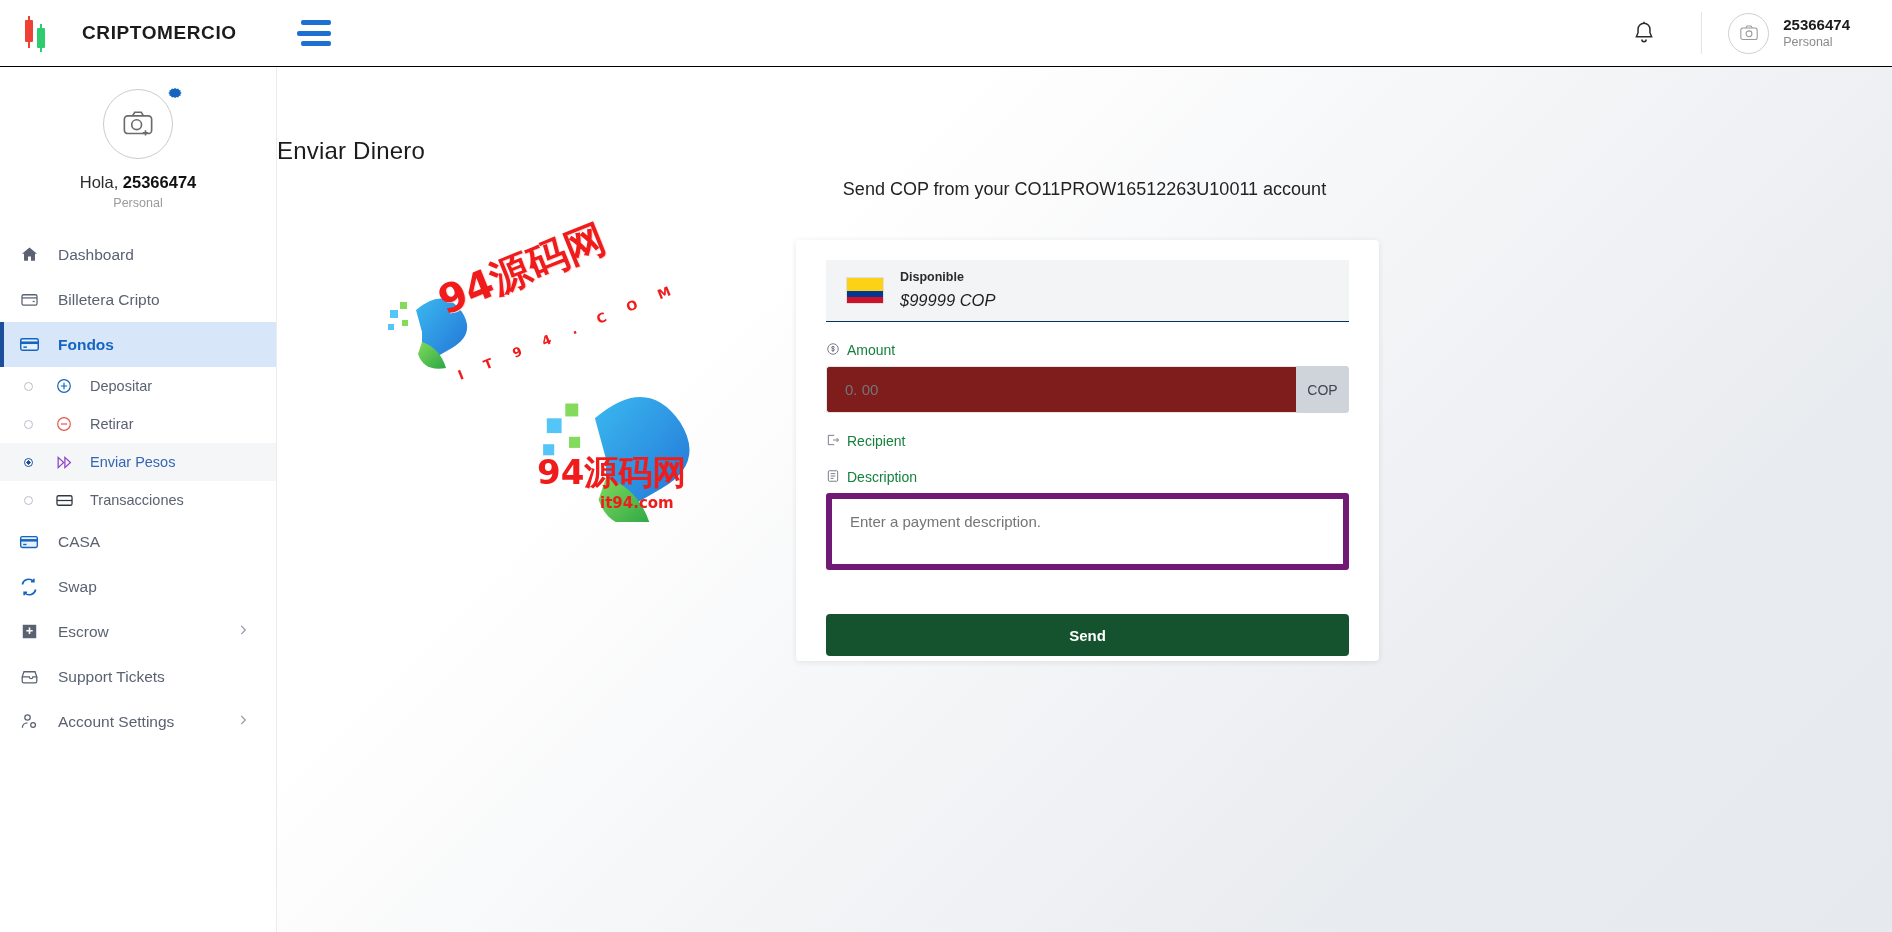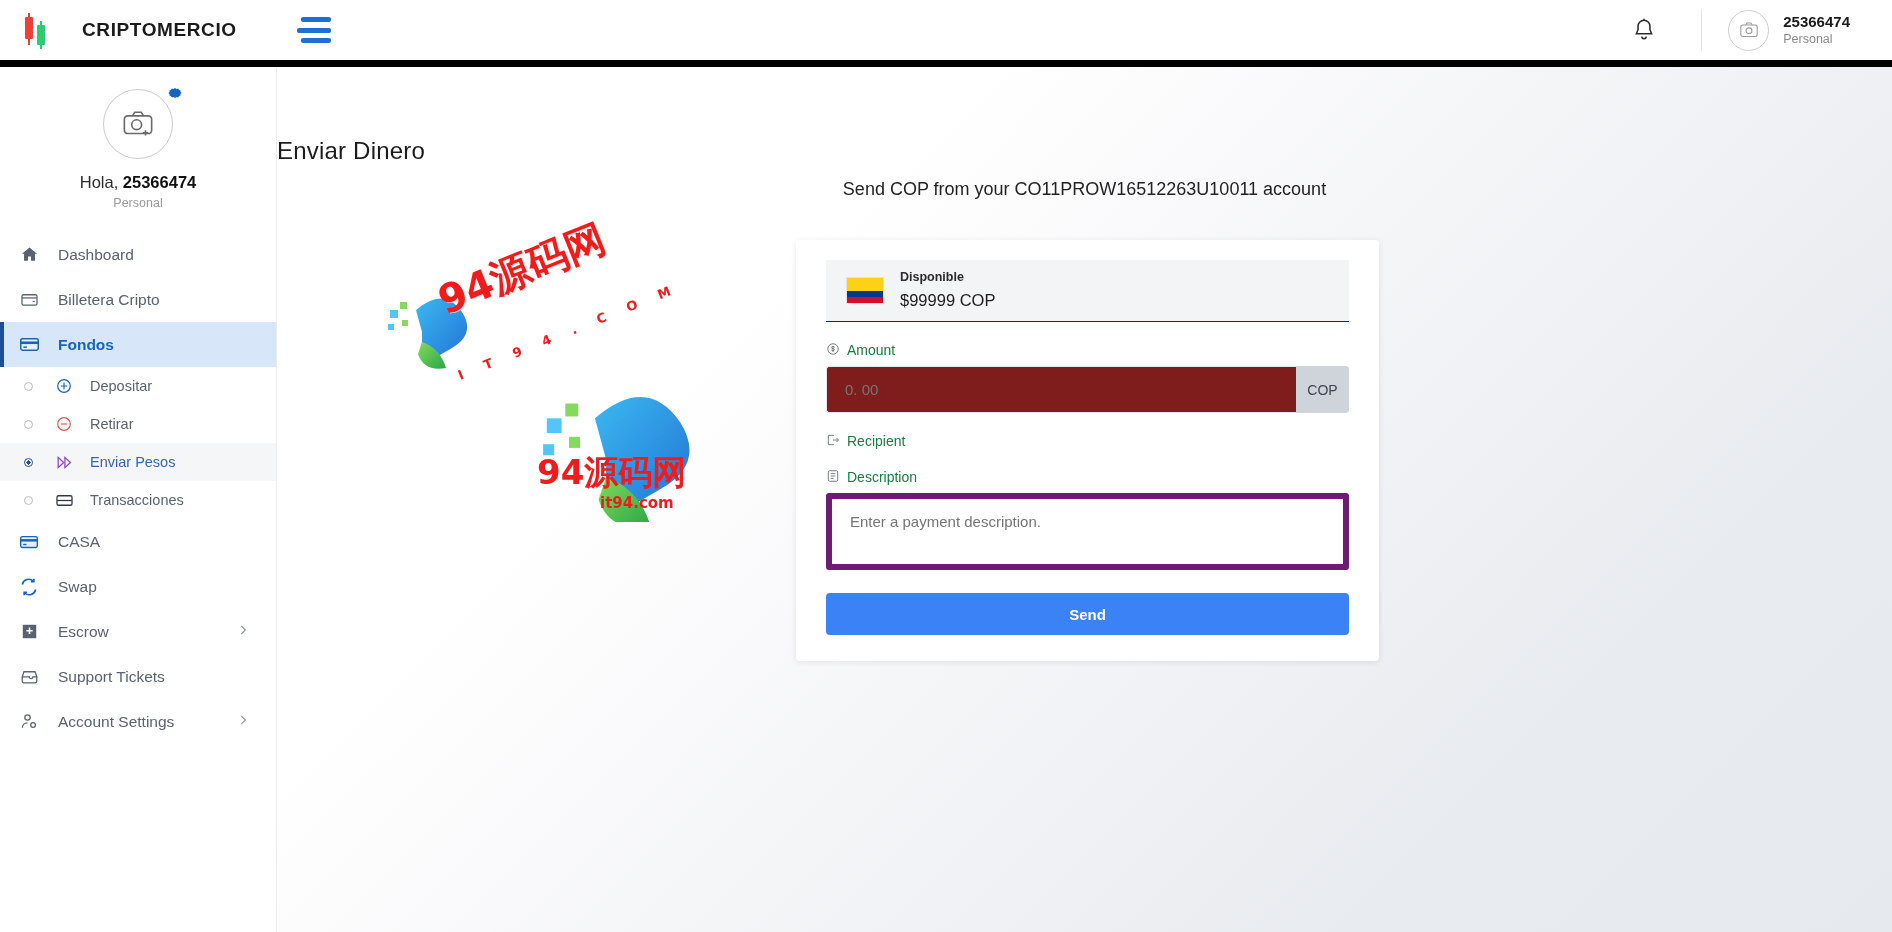--- a/index.html
+++ b/index.html
@@ -7,21 +7,21 @@
     width: 1892px; height: 932px;
     font-family: "Liberation Sans", sans-serif;
     overflow: hidden;
     background: #ffffff;
   }
 
   
   .topbar {
     position: absolute; top: 0; left: 0; width: 1892px; height: 67px;
     background: #ffffff; display: flex; align-items: center;
-    border-bottom: 7px solid #000000; z-index: 30;
+    border-bottom: 1px solid #000000; z-index: 30;
   }
   .logo-mark { margin-left: 22px; width: 30px; height: 34px; position: relative; }
   .logo-mark .bar-red {
     position: absolute; left: 3px; top: 4px; width: 8px; height: 22px;
     background: #ef4036; border-radius: 1px;
   }
   .logo-mark .wick-red {
     position: absolute; left: 6px; top: 0px; width: 2px; height: 32px; background: #ef4036;
   }
   .logo-mark .bar-green {
@@ -166,21 +166,21 @@
   }
   .flag {
     width: 38px; height: 27px; flex: 0 0 38px; margin-right: 16px;
     display: flex; flex-direction: column; border: 1px solid #e0e0e0;
   }
   .flag .s1 { height: 50%; background: #fcd116; }
   .flag .s2 { height: 25%; background: #003893; }
   .flag .s3 { height: 25%; background: #ce1126; }
   .bal-text { line-height: 1.4; }
   .bal-label { font-size: 12.5px; font-weight: bold; color: #2b2b2b; }
-  .bal-amount { font-size: 16.5px; color: #1d1d1d; margin-top: 2px; }
+  .bal-amount { font-size: 16.5px; color: #1d1d1d; margin-top: 2px; font-style: italic; }
 
   .field-group { margin-top: 20px; }
   .field-label {
     display: flex; align-items: flex-start; font-size: 14px; color: #15803d;
     margin-bottom: 8px;
   }
   .field-label .fl-icon { margin-right: 7px; display: inline-flex; }
 
   .amount-row { display: flex; height: 47px; }
   .amount-input {
@@ -198,21 +198,21 @@
     width: 100%; height: 47px; border: 1px solid #e3e5e8; border-radius: 3px;
     padding-left: 18px; font-size: 15px; color: #7b818c; outline: none;
     font-family: "Liberation Sans", sans-serif; background: #fff;
   }
   .textarea {
     width: 100%; height: 77px; border: 6px solid #701a75; border-radius: 3px;
     padding: 14px 0 0 18px; font-size: 15px; color: #8a8f99; outline: none;
     resize: none; font-family: "Liberation Sans", sans-serif; background: #fff;
   }
   .send-btn {
-    margin-top: 19px; width: 100%; height: 42px; background: #3b82f6;
+    margin-top: 40px; width: 100%; height: 42px; background: #14532d;
     border: none; border-radius: 4px; color: #ffffff; font-size: 15px;
     font-weight: bold; cursor: pointer; font-family: "Liberation Sans", sans-serif;
   }
 </style>
 </head>
 <body>
 
 <div class="topbar">
   <div class="logo-mark">
     <div class="wick-red"></div>

